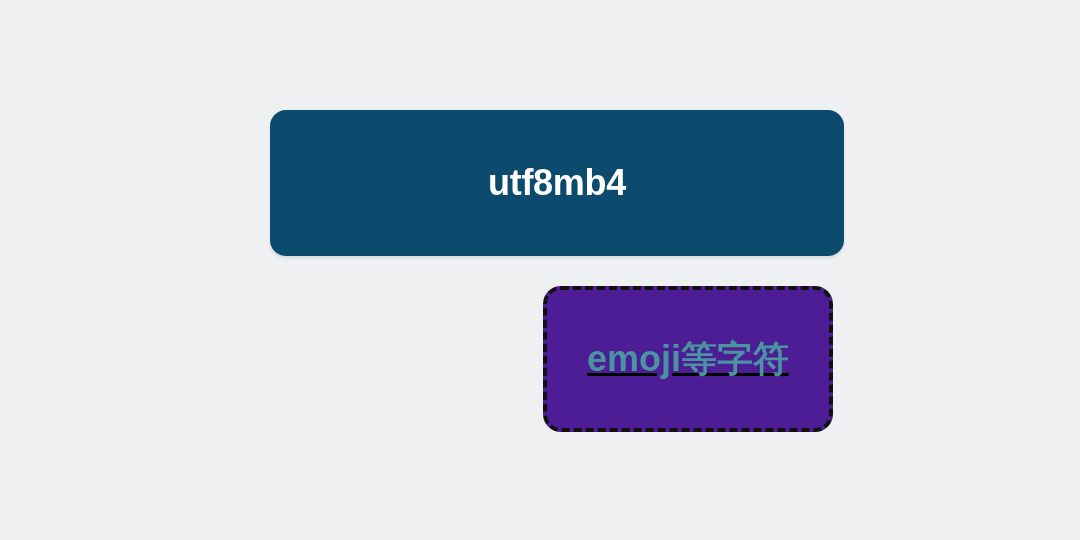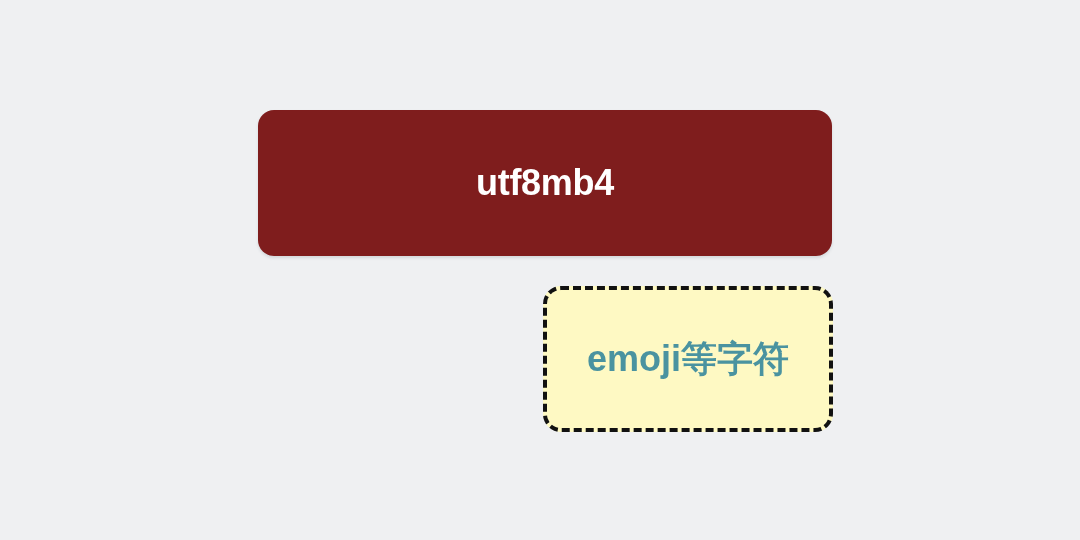--- a/index.html
+++ b/index.html
@@ -20,27 +20,29 @@
   }
   .box {
     position: absolute;
     box-sizing: border-box;
     display: flex;
     align-items: center;
     justify-content: center;
     border-radius: 16px;
   }
   .box-solid {
-    background: #7f1d1d;
+    background: #0c4a6e;
     box-shadow: 0 2px 3px rgba(120, 130, 140, 0.22);
+    margin-left: 12px;
   }
   .box-dashed {
-    background: #fef9c3;
+    background: #4c1d95;
     border: 4px dashed #111111;
     border-radius: 18px;
+    text-decoration: underline;
   }
   .box-label {
     font-weight: bold;
     font-size: 36px;
     line-height: 1;
     letter-spacing: -0.3px;
     white-space: nowrap;
     user-select: none;
   }
   .label-on-solid {

